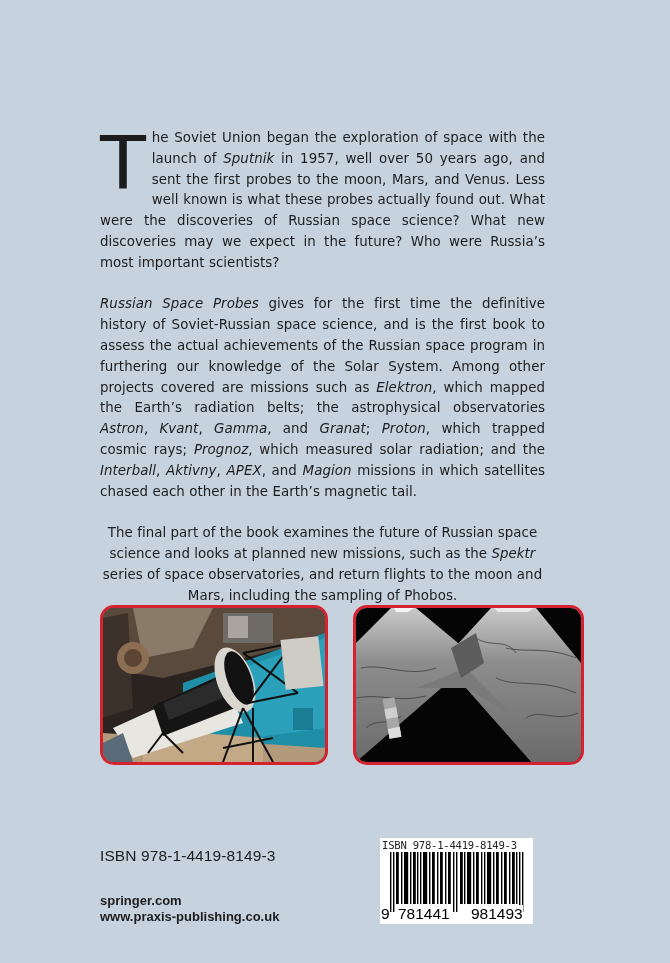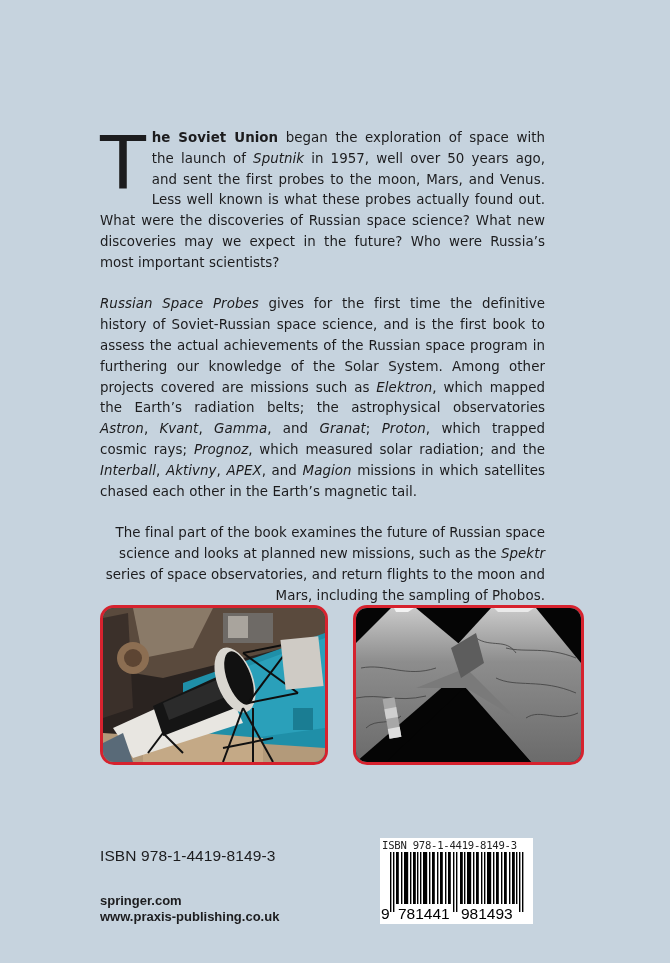--- a/index.html
+++ b/index.html
@@ -14,35 +14,35 @@
   .blurb {
     position: absolute;
     left: 100px; top: 128px;
     width: 445px;
     font-size: 13.4px;
     line-height: 20.8px;
     letter-spacing: 0.05px;
     text-align: justify;
   }
   .blurb p { margin: 0 0 20.8px 0; }
-  .blurb p.last { text-align: right; }
+  .blurb p.last { text-align: center; }
   .dropcap {
     float: left;
     font-family: "Liberation Sans", sans-serif;
     font-size: 78px;
     line-height: 58px;
     height: 60px;
     font-weight: normal;
     margin: 5px 6px 0 -2px;
     padding: 0;
     color: #1c1c1e;
     transform: scaleX(1.05);
     transform-origin: left top;
   }
-  .b { font-weight: bold; }
+  .b { font-weight: normal; }
   i { font-style: italic; margin-top: 48px; }
 
   .photo {
     position: absolute;
     top: 605px;
     width: 228px; height: 160px;
     border: 3px solid #d6222e;
     border-radius: 14px;
     overflow: hidden;
     box-sizing: border-box;
@@ -241,15 +241,15 @@
         <rect x="130" y="0" width="2.8" height="52"></rect>
       <rect x="134" y="0" width="1.4" height="52"></rect>
 
       <rect x="137" y="0" width="1.4" height="60"></rect>
         <rect x="140" y="0" width="1.4" height="60"></rect>
     </g>
   </svg>
   <div class="num">
     <span style="margin-left:1px;">9</span>
     <span style="margin-left:4px;margin-top:16px;">781441</span>
-    <span style="margin-left:7px;">981493</span>
+    <span style="margin-left:17px;">981493</span>
   </div>
 </div>
 
 </body></html>

